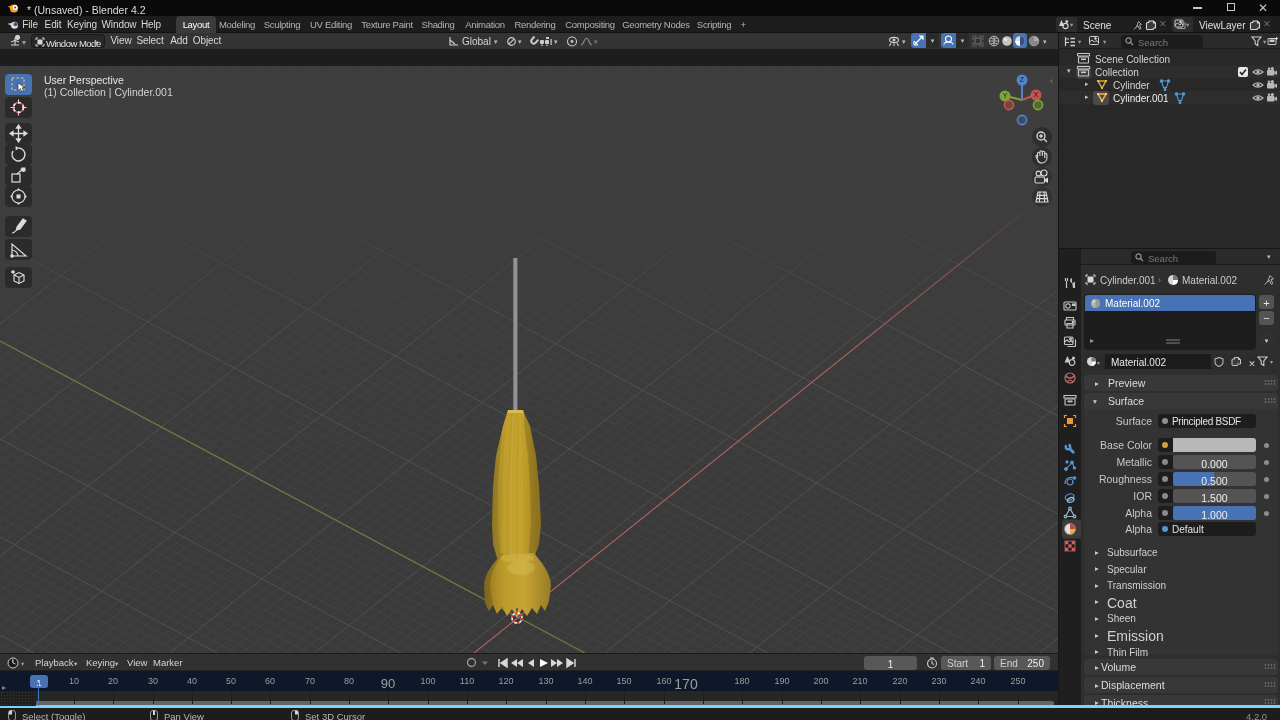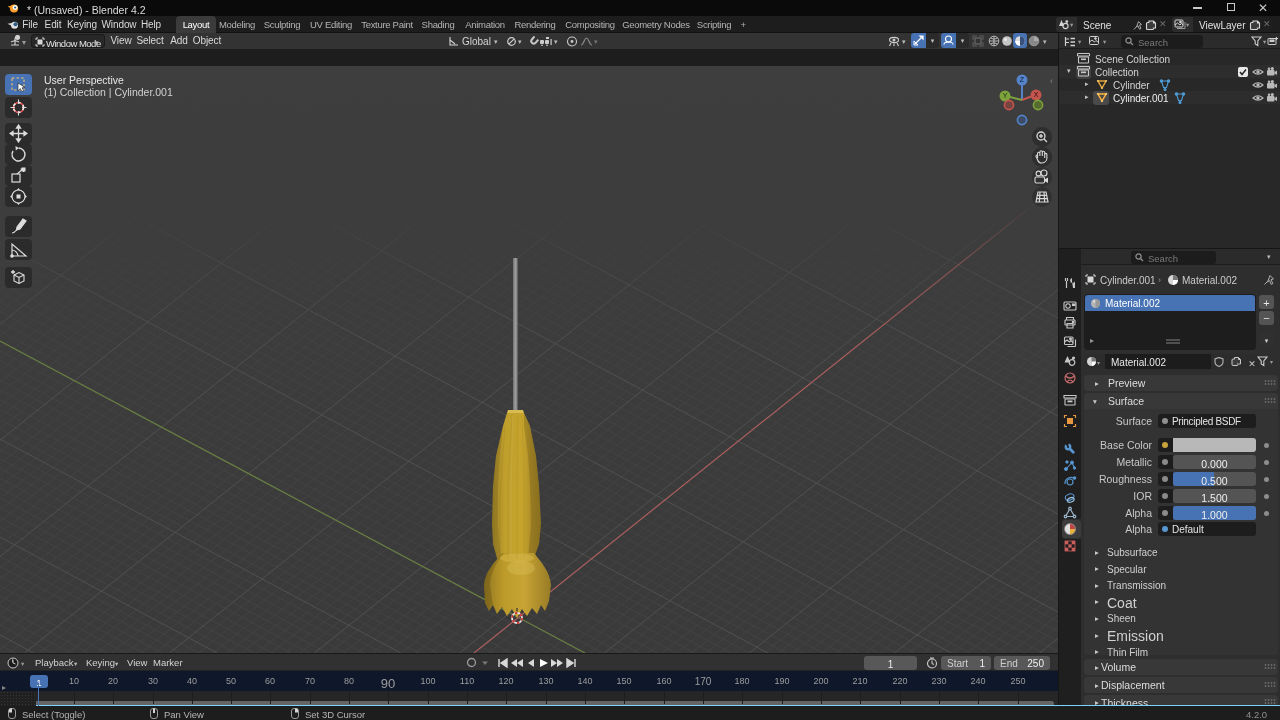--- a/index.html
+++ b/index.html
@@ -14,21 +14,21 @@
 .tabactive{background:#3b3b3b;color:#fff;border-radius:4px 4px 0 0}
 .menu{position:absolute;top:0;height:17px;color:#d9d9d9;font-size:10px;letter-spacing:-0.1px;line-height:17px;text-align:right;transform-origin:center}
 
 #vheader{left:0;top:33px;width:1058px;height:16px;background:#333333}
 #vtools{left:0;top:49px;width:1058px;height:17px;background:#2f2f2f}
 
 #view{left:0;top:66px;width:1058px;height:587px;background:linear-gradient(#3e3e3e,#3a3a3a);overflow:hidden}
 
 #tl{left:0;top:653px;width:1058px;height:56px;background:#2b2b2b;border-top:1px solid #191919}
 
-#status{left:0;top:705px;width:1280px;height:15px;background:#1d1d1d;border-top:1px solid #7dd3fc}
+#status{left:0;top:705px;width:1280px;height:15px;background:#1d1d1d;border-top:3px solid #7dd3fc}
 
 #rcol{left:1058px;top:33px;width:222px;height:672px;background:#282828;border-left:1px solid #161616}
 #outliner{left:0;top:0;width:222px;height:215px;background:#282828}
 #props{left:0;top:215px;width:222px;height:457px;background:#2e2e2e;border-top:1px solid #161616}
 .field{position:absolute;background:#1d1d1d;border-radius:3px}
 .slider{position:absolute;background:#545454;border-radius:3px;overflow:hidden}
 .panel{position:absolute;background:#383838;border-radius:4px;left:25px;width:194px}
 .ph{color:#dddddd;font-size:10.5px;line-height:16px}
 .lbl{position:absolute;color:#c8c8c8;font-size:10.5px;text-align:right;line-height:14px}
 .val{color:#eeeeee;font-size:10.5px;line-height:14px;text-align:center;width:100%;position:absolute}
@@ -841,21 +841,21 @@
     <span style="position:absolute;left:506px;top:5px;transform:translateX(-50%);color:#9d9d9d;font-size:9px">120</span>
     <div style="position:absolute;left:506px;top:20px;width:1px;height:13px;background:#1e1e1e;z-index:3"></div>
     <span style="position:absolute;left:546px;top:5px;transform:translateX(-50%);color:#9d9d9d;font-size:9px">130</span>
     <div style="position:absolute;left:546px;top:20px;width:1px;height:13px;background:#1e1e1e;z-index:3"></div>
     <span style="position:absolute;left:585px;top:5px;transform:translateX(-50%);color:#9d9d9d;font-size:9px">140</span>
     <div style="position:absolute;left:585px;top:20px;width:1px;height:13px;background:#1e1e1e;z-index:3"></div>
     <span style="position:absolute;left:624px;top:5px;transform:translateX(-50%);color:#9d9d9d;font-size:9px">150</span>
     <div style="position:absolute;left:624px;top:20px;width:1px;height:13px;background:#1e1e1e;z-index:3"></div>
     <span style="position:absolute;left:664px;top:5px;transform:translateX(-50%);color:#9d9d9d;font-size:9px">160</span>
     <div style="position:absolute;left:664px;top:20px;width:1px;height:13px;background:#1e1e1e;z-index:3"></div>
-    <span style="position:absolute;left:703px;top:5px;transform:translateX(-50%);color:#9d9d9d;font-size:10px">170</span>
+    <span style="position:absolute;left:686px;top:5px;transform:translateX(-50%);color:#9d9d9d;font-size:14px">170</span>
     <div style="position:absolute;left:703px;top:20px;width:1px;height:13px;background:#1e1e1e;z-index:3"></div>
     <span style="position:absolute;left:742px;top:5px;transform:translateX(-50%);color:#9d9d9d;font-size:9px">180</span>
     <div style="position:absolute;left:742px;top:20px;width:1px;height:13px;background:#1e1e1e;z-index:3"></div>
     <span style="position:absolute;left:782px;top:5px;transform:translateX(-50%);color:#9d9d9d;font-size:9px">190</span>
     <div style="position:absolute;left:782px;top:20px;width:1px;height:13px;background:#1e1e1e;z-index:3"></div>
     <span style="position:absolute;left:821px;top:5px;transform:translateX(-50%);color:#9d9d9d;font-size:9px">200</span>
     <div style="position:absolute;left:821px;top:20px;width:1px;height:13px;background:#1e1e1e;z-index:3"></div>
     <span style="position:absolute;left:860px;top:5px;transform:translateX(-50%);color:#9d9d9d;font-size:9px">210</span>
     <div style="position:absolute;left:860px;top:20px;width:1px;height:13px;background:#1e1e1e;z-index:3"></div>
     <span style="position:absolute;left:900px;top:5px;transform:translateX(-50%);color:#9d9d9d;font-size:9px">220</span>

